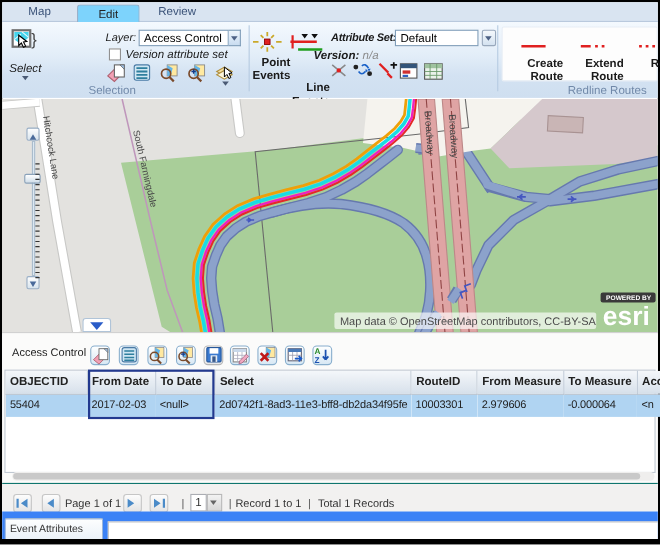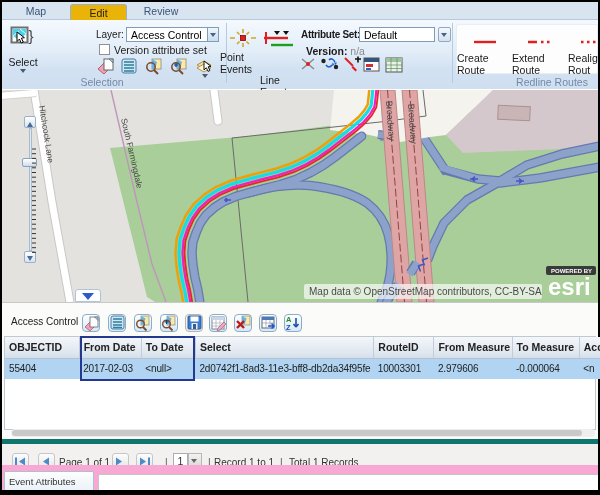--- a/index.html
+++ b/index.html
@@ -1,49 +1,49 @@
 <!DOCTYPE html>
 <html><head><meta charset="utf-8">
 <style>
 * { margin:0; padding:0; box-sizing:border-box; }
 html,body { width:600px; height:495px; overflow:hidden; }
 body { font-family:"Liberation Sans", sans-serif; position:relative; background:#fff; }
 #frame { position:absolute; left:0; top:0; width:600px; height:495px; border:2px solid #000; background:#fff; }
 
 #tabbar { position:absolute; left:0; top:0; width:596px; height:18px; background:#d9e4f1; border-bottom:1px solid #b9c9dd; }
 .ttab { position:absolute; top:0; height:18px; font-size:10.5px; color:#3b5379; text-align:center; line-height:19px; }
-#tab-edit { background:#eab308; border:1px solid #9ab0ca; border-bottom:none; border-radius:3px 3px 0 0; top:2px; height:17px; line-height:16px; color:#222; }
+#tab-edit { background:#7dd3fc; border:1px solid #9ab0ca; border-bottom:none; border-radius:3px 3px 0 0; top:2px; height:17px; line-height:16px; color:#222; }
 #viewdate { position:absolute; left:491px; top:1px; width:108px; height:17px; border:2px solid #2e4b9a; color:#1d3a6e; font-size:10px; font-weight:bold; line-height:13px; text-align:center; letter-spacing:-0.2px; }
 
 #ribbon { position:absolute; left:0; top:18px; width:596px; height:69px; background:linear-gradient(#f4f9fe 0%, #e2edf8 45%, #d3e2f2 70%, #cfdff0 100%); }
 .gsep { position:absolute; top:3px; height:60px; width:1px; background:#b6cbe1; }
 .glabel { position:absolute; top:56px; font-size:10.5px; color:#7189a9; text-align:center; }
-.biglabel { position:absolute; font-size:10.5px; line-height:12px; color:#1a1a1a; text-align:left; }
+.biglabel { position:absolute; font-size:10.5px; line-height:12px; color:#1a1a1a; text-align:right;font-weight:bold; }
 .ddbox { position:absolute; height:15px; background:#fff; border:1px solid #7f9db9; font-size:10.5px; color:#000; line-height:14px; padding-left:4px; }
 .ddbtn { position:absolute; height:15px; width:11px; background:linear-gradient(#eef5fc,#c9dcf0); border:1px solid #7f9db9; border-left:none; }
 .ddbtn:after { content:""; position:absolute; left:2px; top:5px; border:3px solid transparent; border-top:4px solid #4d6185; }
-.rlbl { position:absolute; font-size:10.5px; color:#1a1a1a; }
+.rlbl { position:absolute; font-size:10.5px; color:#1a1a1a;font-style:italic; }
 #rect-btn { position:absolute; left:42px; top:5px; width:50px; height:52px; background:linear-gradient(#fbdf9f,#f9cf7d); border:1px solid #f0a335; border-radius:2px; box-shadow:inset 0 0 0 1px #fce4ae; }
 .dropcaret { position:absolute; width:0; height:0; border:3px solid transparent; border-top:4px solid #4a5a74; }
 
 #map { position:absolute; left:0; top:88px; width:596px; height:212px; background:#e3e2df; overflow:hidden; }
 
 #panel { position:absolute; left:0; top:300px; width:596px; height:191px; background:#fbfbfa; border-top:1px solid #c8c8c8; }
 #ptoolbar { position:absolute; left:0; top:0; width:596px; height:33px; background:#fbfbfa; }
 .pbtn { position:absolute; top:11px; width:18px; height:18px; border:1px solid #88aecd; border-radius:4px; background:linear-gradient(#feffff,#d8e8f4); }
 .gridwrap { position:absolute; left:2px; top:33px; width:592px; height:94px; background:#fff; border:1px solid #c0c8d2; }
 table#grid { border-collapse:collapse; font-size:10.5px; width:660px; table-layout:fixed; }
 #grid th { height:21px; background:linear-gradient(#f4f7fa,#dde5ee 80%,#d5dfe9); border-right:1px solid #c3cdd9; border-bottom:1px solid #b6c2d0; font-weight:bold; color:#222; text-align:left; padding:0 0 0 4px; white-space:nowrap; overflow:hidden; }
 #grid td { height:21px; background:#b0d4f2; color:#222; font-size:10px; letter-spacing:-0.15px; padding:0 0 0 4px; white-space:nowrap; overflow:hidden; }
 #bluebox { position:absolute; left:75px; top:-1px; width:115px; height:45px; border:2px solid #22398f; pointer-events:none; }
 #hscroll { position:absolute; left:9px; top:126px; width:584px; height:8px; background:#efeeed; border-radius:4px; }
 #hscroll div { position:absolute; left:1px; top:1px; width:570px; height:6px; background:#c9c9c9; border-radius:3px; }
-#pager { position:absolute; left:0; top:136px; width:596px; height:26px; background:#f2f1f0; border-top:5px solid #0f766e; font-size:10px; color:#333; }
+#pager { position:absolute; left:0; top:136px; width:596px; height:26px; background:#f2f1f0; border-top:1px solid #0f766e; font-size:10px; color:#333; }
 .pgbtn { position:absolute; top:9px; width:17px; height:17px; border:1px solid #c6c6c6; border-radius:3px; background:linear-gradient(#fdfdfd,#e4e4e4); }
-#btabs { position:absolute; left:0; top:162px; width:596px; height:29px; background:#f9a8d4; }
+#btabs { position:absolute; left:0; top:162px; width:596px; height:29px; background:#3b82f6; }
 #btab1 { position:absolute; left:2px; top:6px; width:90px; height:22px; background:linear-gradient(#fdfefe,#e8f0f8); border:1px solid #aebfd1; border-bottom:none; border-radius:2px 2px 0 0; font-size:9.5px; color:#333; line-height:20px; padding-left:4px; }
 #btabs .rest { position:absolute; left:96px; top:9px; width:500px; height:20px; background:#fff; border-top:1px solid #c4c4c4; border-left:1px solid #c4c4c4; }
 </style></head>
 <body>
 <div id="frame">
 <div id="tabbar">
  <div class="ttab" style="left:12px;width:44px;">Map</div>
  <div class="ttab" id="tab-edit" style="left:68px;width:57px;">Edit</div>
  <div class="ttab" style="left:133px;width:52px;">Review</div>
 </div>
@@ -107,21 +107,21 @@
  <svg style="position:absolute;left:259px;top:7px;" width="34" height="22" viewBox="0 0 34 22">
    <path d="M3 11 h24" stroke="#e02020" stroke-width="2.4"></path>
    <path d="M10 18 h22" stroke="#1e9e1e" stroke-width="2.4"></path>
    <path d="M13 4 l3 4 3-4 z M22 4 l3 4 3-4 z" fill="#111"></path>
    <path d="M5 5 v12" stroke="#e02020" stroke-width="2"></path>
  </svg>
  <div class="biglabel" style="left:258px;top:31px;width:40px;margin-top:23px;">Line<br>Events</div>
  <div class="rlbl" style="left:299px;top:9px;font-weight:bold;color:#1a1a1a;font-size:10px;letter-spacing:-0.3px;">Attribute Set:</div>
  <div class="ddbox" style="left:357px;top:7px;width:76px;">Default</div>
  <div class="ddbtn" style="left:436px;top:7px;width:13px;border:1px solid #98a8bc;border-radius:2px;background:linear-gradient(#f4f8fc,#d4e2f0);"></div>
- <div class="rlbl" style="left:304px;top:25px;font-weight:bold;color:#1a1a1a;">Version: <span style="font-weight:normal;color:#8a8a8a;">n/a</span></div>
+ <div class="rlbl" style="left:283px;top:25px;font-weight:bold;color:#1a1a1a;">Version: <span style="font-weight:normal;color:#8a8a8a;">n/a</span></div>
  <svg style="position:absolute;left:298px;top:36px;" width="105" height="20" viewBox="0 0 105 20">
    <g>
           <path d="M2 13 L14 3 M2 3 L14 13" stroke="#888" stroke-width="1.4"></path>
           <circle cx="8" cy="8" r="2" fill="#e02020"></circle>
         </g>
    <g transform="translate(21,0)">
           <circle cx="2.5" cy="5" r="2.2" fill="#222"></circle>
           <circle cx="15" cy="11" r="2.2" fill="#222"></circle>
           <path d="M5 9 q3 4 6 0 M8 4 q3-3 6 2" fill="none" stroke="#1a62c8" stroke-width="1.5"></path>
           <path d="M11 10 l2.5-1.5 -2-2z M13 6.5 l1.5 2.5 1.5-2.5z" fill="#1a62c8"></path>

